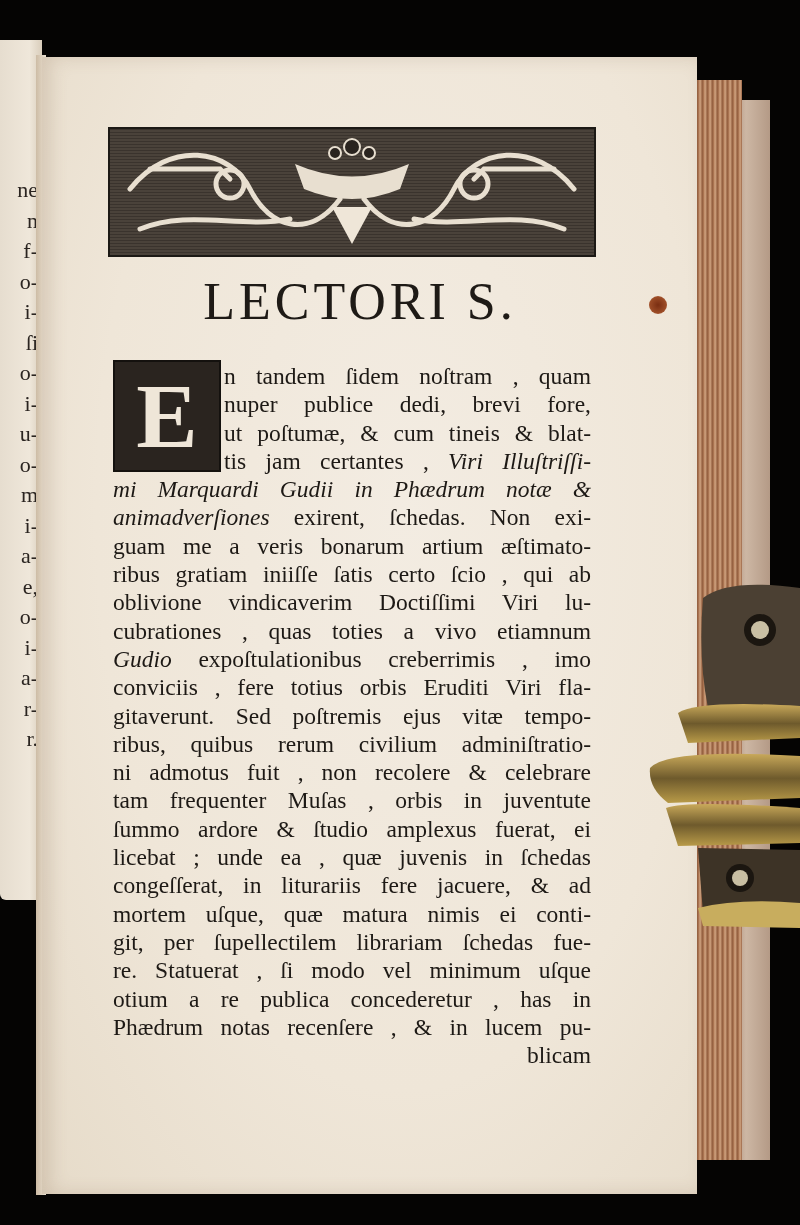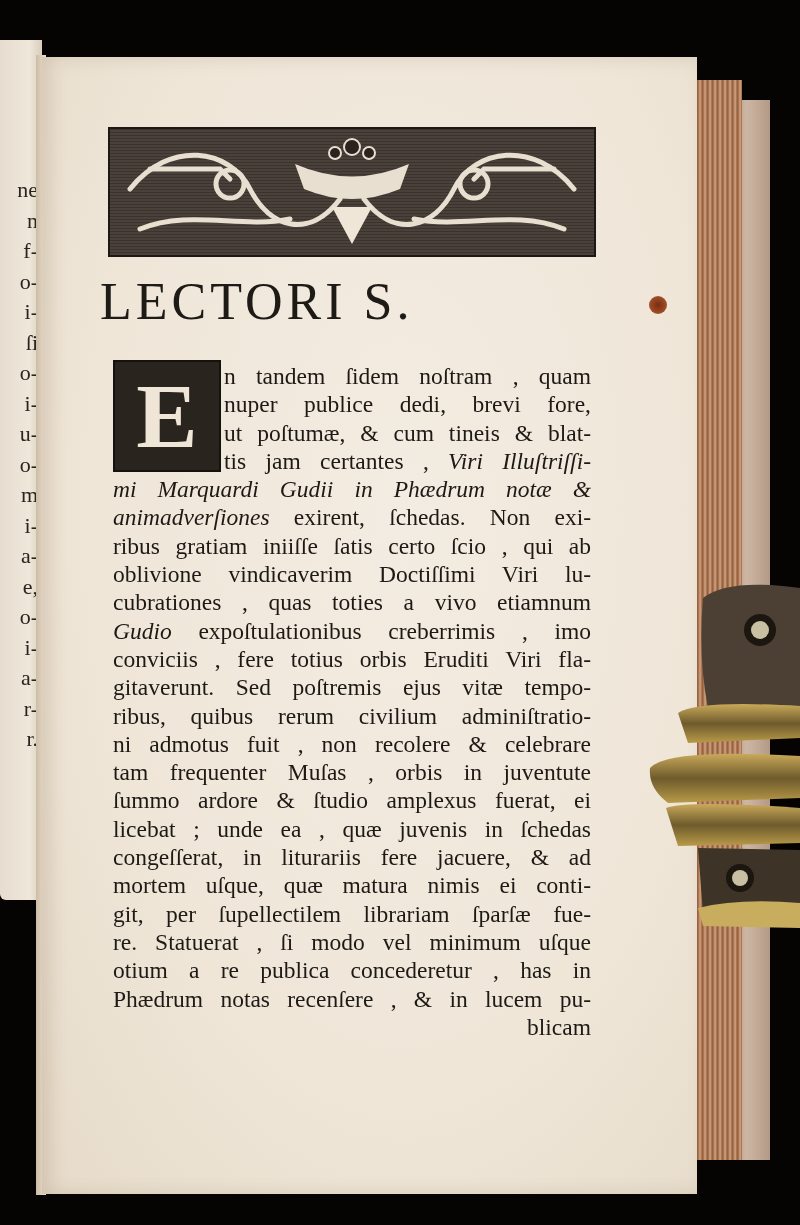--- a/index.html
+++ b/index.html
@@ -35,21 +35,21 @@
     background:linear-gradient(90deg,#a88a74,#cdb7a4 40%,#b49a86);
   }
   .clasp {
     position:absolute; left:648px; top:578px; width:152px; height:350px;
   }
   .headpiece {
     position:absolute; left:108px; top:127px; width:484px; height:126px;
     background:#3a332d; border:2px solid #1c1915;
   }
   .title {
-    position:absolute; left:100px; top:272px; width:520px; text-align:left;
+    position:absolute; left:100px; top:272px; width:520px; text-align:center;
     font-size:52px; letter-spacing:4px; color:#1e1a16; font-weight:normal;
   }
   .dropcap {
     position:absolute; left:113px; top:360px; width:104px; height:108px;
     background:#2a241f; border:2px solid #14110e;
     display:flex; align-items:center; justify-content:center;
   }
   .dropcap span {
     font-size:92px; color:#efe6d8; line-height:1; font-weight:bold;
     text-shadow: 0 0 0 #000;
@@ -134,34 +134,35 @@
   <span>E</span>
 </div>
 
 <div class="body-text" id="body-text">
     <span class="line indent"><span>n tandem ſidem noſtram , quam</span></span>
     <span class="line indent"><span>nuper publice dedi, brevi fore,</span></span>
     <span class="line indent"><span>ut poſtumæ, &amp; cum tineis &amp; blat-</span></span>
     <span class="line indent"><span>tis jam certantes , </span><span class="it">Viri Illuſtriſſi-</span></span>
     <span class="line"><span class="it">mi Marquardi Gudii in Phædrum notæ &amp;</span></span>
     <span class="line"><span class="it">animadverſiones</span><span> exirent, ſchedas. Non exi-</span></span>
+    <span class="line"><span>guam me a veris bonarum artium æſtimato-</span></span>
     <span class="line"><span>ribus gratiam iniiſſe ſatis certo ſcio , qui ab</span></span>
     <span class="line"><span>oblivione vindicaverim Doctiſſimi Viri lu-</span></span>
     <span class="line"><span>cubrationes , quas toties a vivo etiamnum</span></span>
     <span class="line"><span class="it">Gudio</span><span> expoſtulationibus creberrimis , imo</span></span>
     <span class="line"><span>conviciis , fere totius orbis Eruditi Viri fla-</span></span>
     <span class="line"><span>gitaverunt. Sed poſtremis ejus vitæ tempo-</span></span>
     <span class="line"><span>ribus, quibus rerum civilium adminiſtratio-</span></span>
     <span class="line"><span>ni admotus fuit , non recolere &amp; celebrare</span></span>
     <span class="line"><span>tam frequenter Muſas , orbis in juventute</span></span>
     <span class="line"><span>ſummo ardore &amp; ſtudio amplexus fuerat, ei</span></span>
     <span class="line"><span>licebat ; unde ea , quæ juvenis in ſchedas</span></span>
     <span class="line"><span>congeſſerat, in liturariis fere jacuere, &amp; ad</span></span>
     <span class="line"><span>mortem uſque, quæ matura nimis ei conti-</span></span>
-    <span class="line"><span>git, per ſupellectilem librariam ſparſæ fue-</span></span>
+    <span class="line"><span>git, per ſupellectilem librariam ſchedas fue-</span></span>
     <span class="line"><span>re. Statuerat , ſi modo vel minimum uſque</span></span>
     <span class="line"><span>otium a re publica concederetur , has in</span></span>
     <span class="line"><span>Phædrum notas recenſere , &amp; in lucem pu-</span></span>
     <span class="line last"><span>blicam</span></span>
   </div>
 
 <div class="clasp">
   <svg width="152" height="350" viewBox="0 0 152 350">
     <defs>
       <linearGradient id="brass" x1="0" y1="0" x2="0" y2="1">

